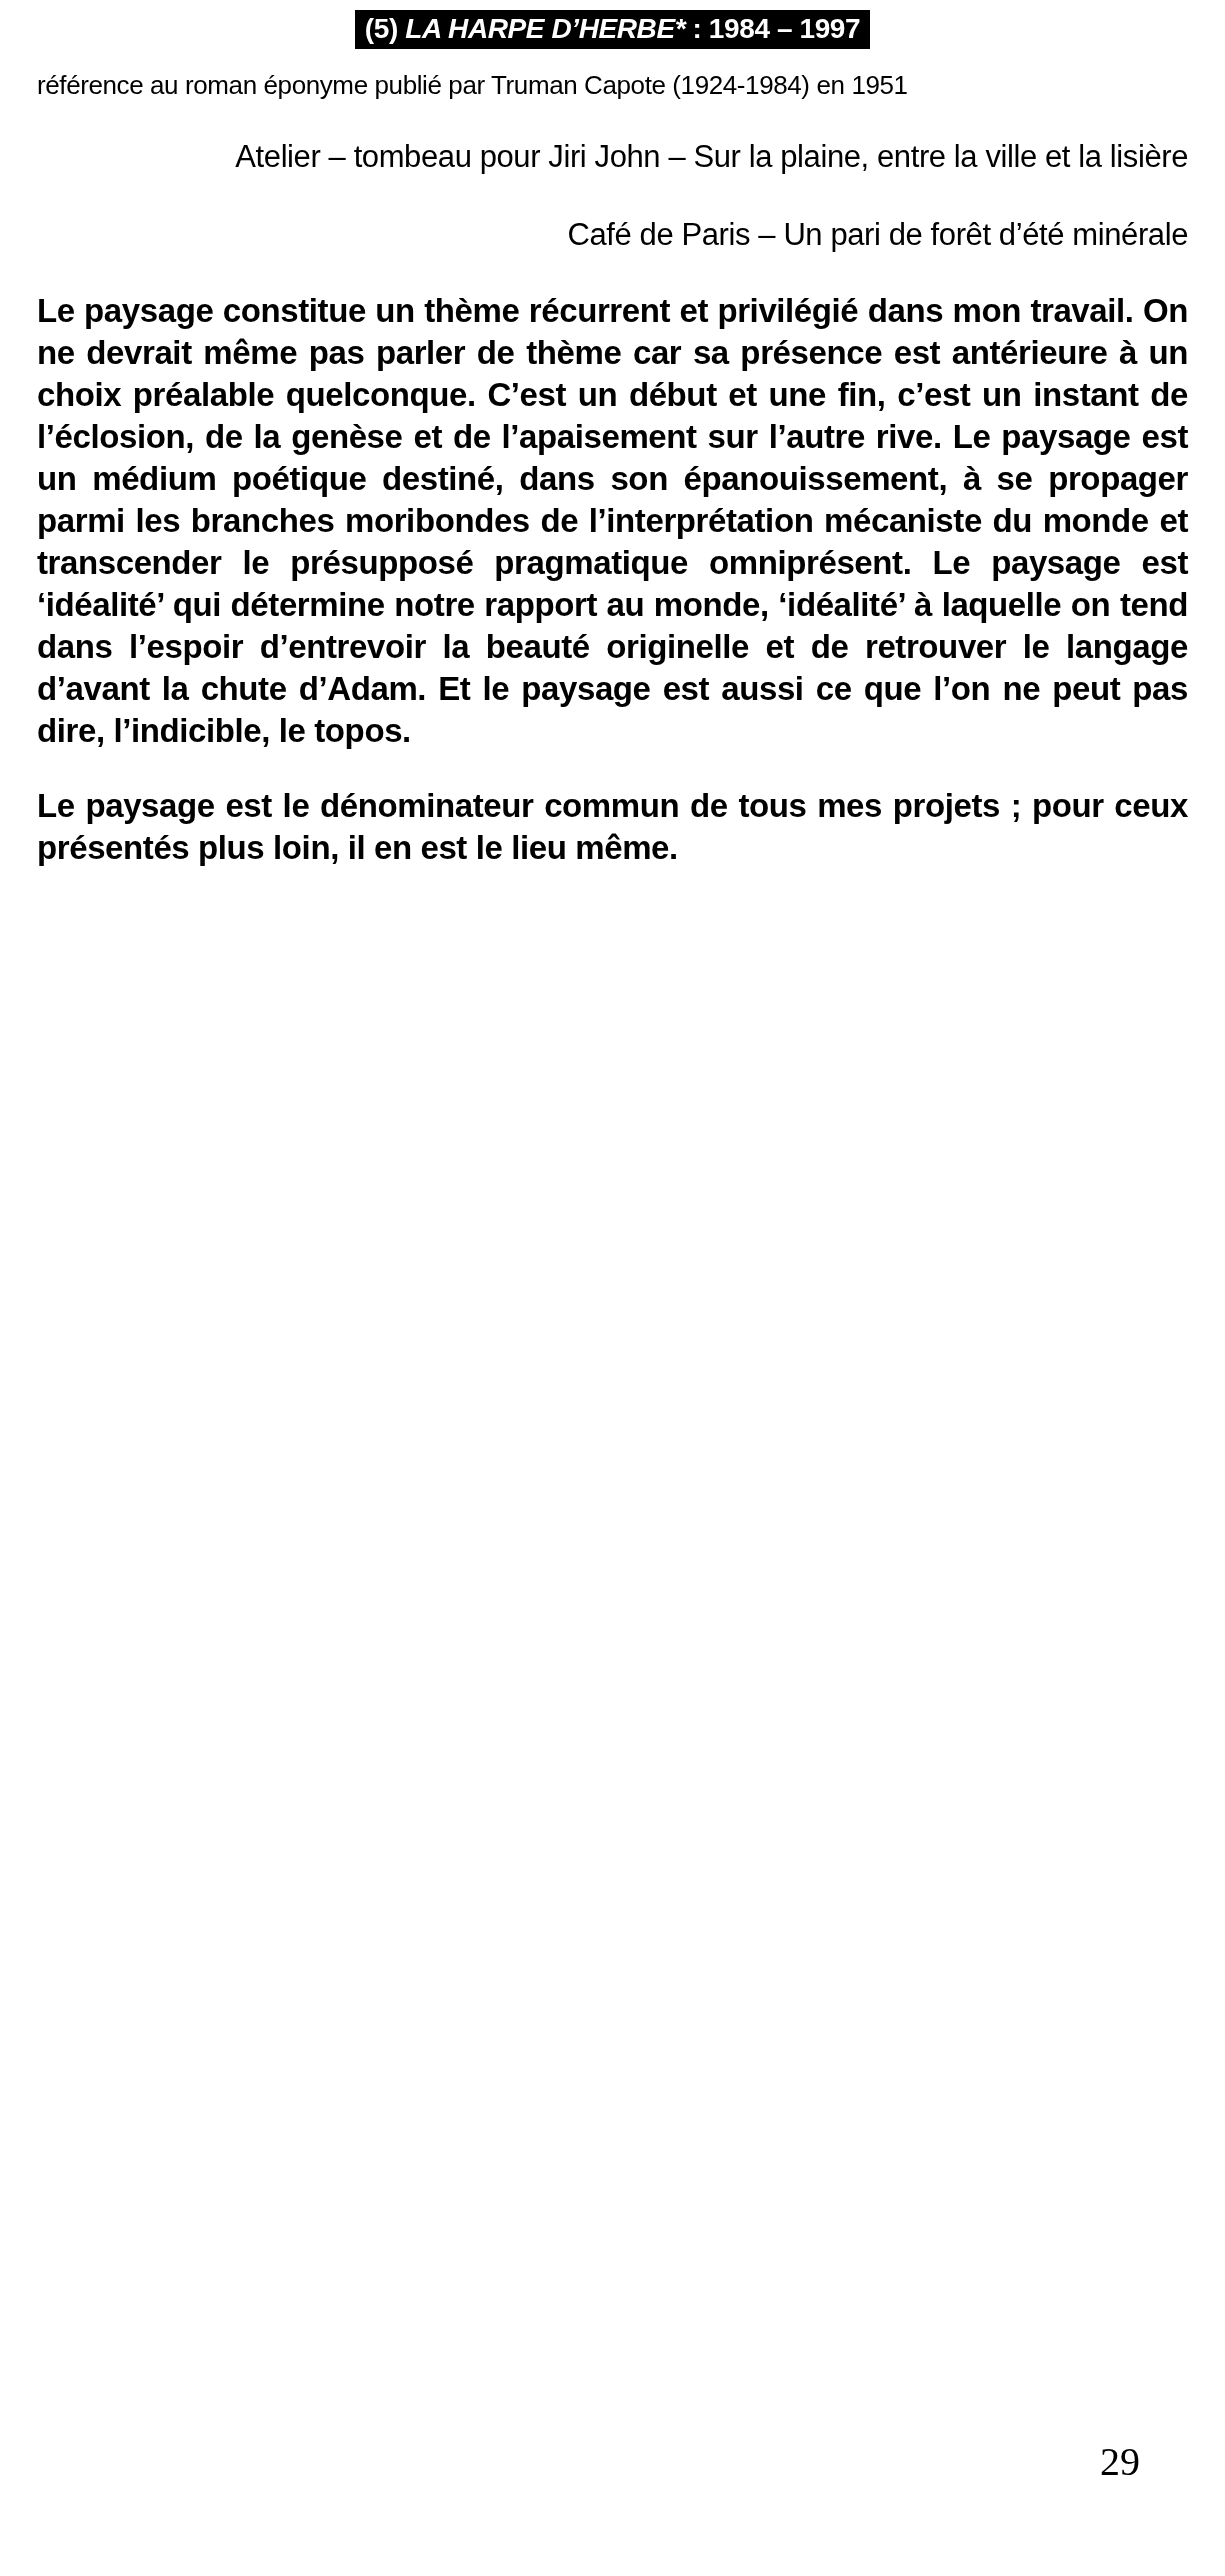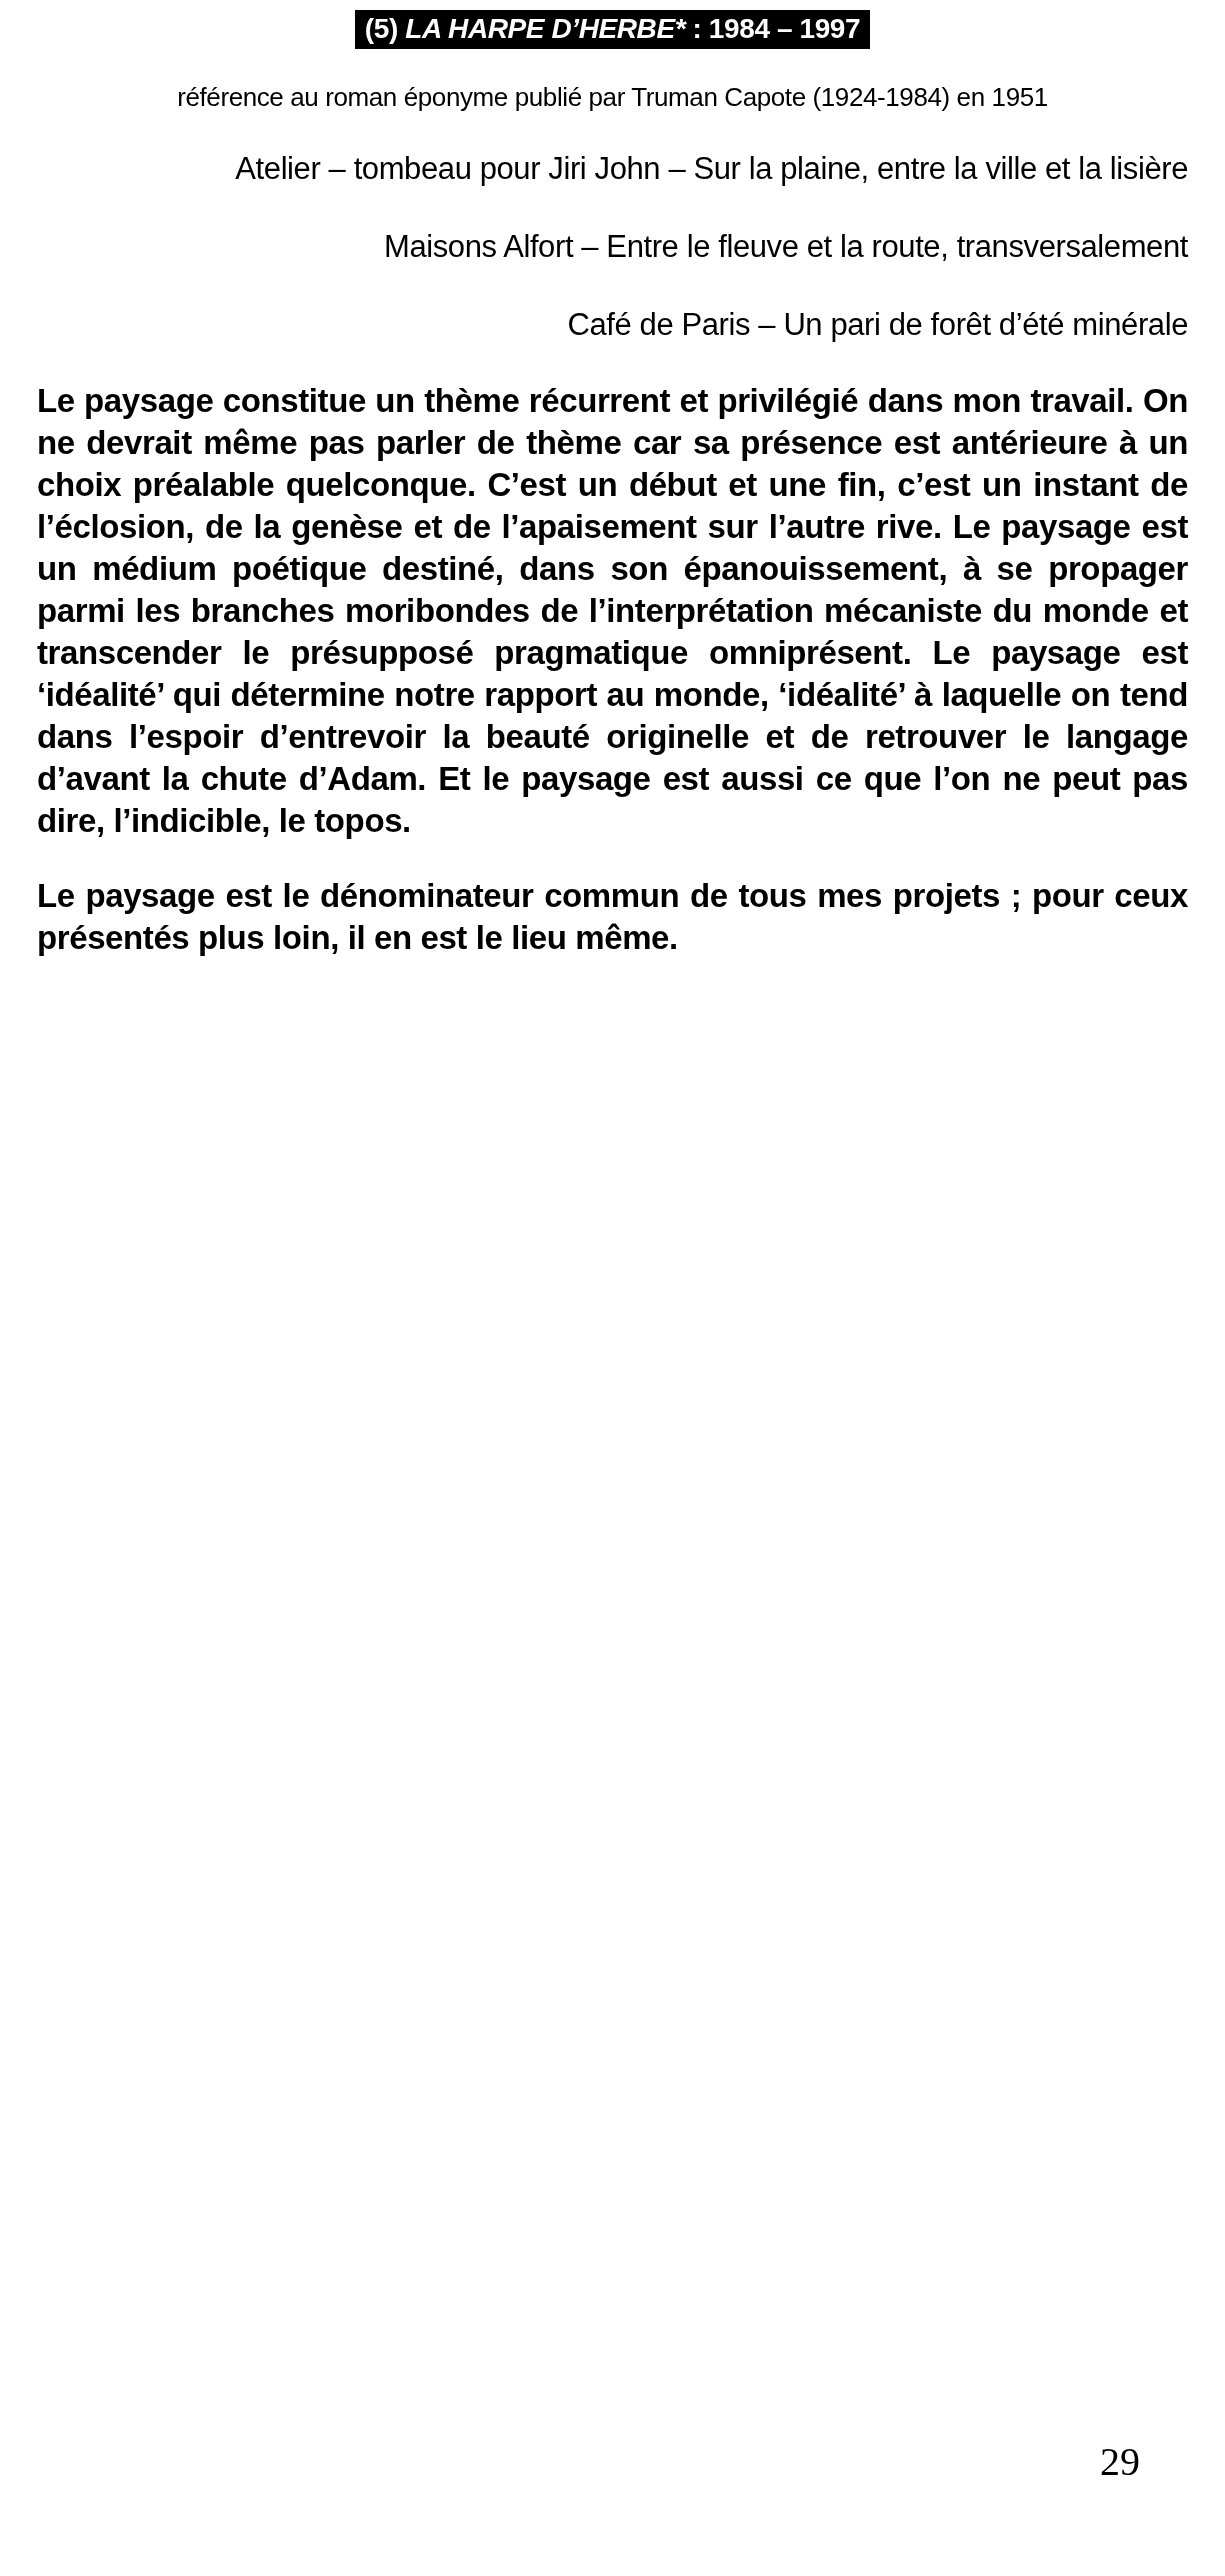--- a/index.html
+++ b/index.html
@@ -31,22 +31,21 @@
     font-weight: bold;
     line-height: 1.2;
     padding: 1.7px 10.2px 3.4px 10.2px;
     letter-spacing: -0.4px;
     white-space: nowrap;
   }
   .title-main {
     font-style: italic;
   }
   .subtitle {
-    margin-top: 32px;
-    text-align: center;
+    margin-top: 20px;
     font-size: 26px;
     letter-spacing: -0.4px;
     line-height: 32px;
   }
   .project-list {
     margin-top: 5.1px;
   }
   .project-item {
     text-align: right;
     font-size: 31px;
@@ -84,21 +83,20 @@
   <div class="banner-wrap">
     <div class="title-banner">
       <span class="title-prefix">(5) </span><span class="title-main">LA HARPE D’HERBE*</span><span class="title-suffix"> : 1984 – 1997</span>
     </div>
   </div>
 
   <div class="subtitle">référence au roman éponyme publié par Truman Capote (1924-1984) en 1951</div>
 
   <div class="project-list">
     <div class="project-item">Atelier – tombeau pour Jiri John – Sur la plaine, entre la ville et la lisière</div>
-    <div class="project-item">Maisons Alfort – Entre le fleuve et la route, transversalement</div>
     <div class="project-item">Café de Paris – Un pari de forêt d’été minérale</div>
   </div>
 
   <p class="body-paragraph">Le paysage  constitue un thème récurrent et privilégié dans mon travail. On ne devrait même pas parler de thème car sa présence est antérieure à un choix préalable quelconque. C’est un début et une fin, c’est un instant de l’éclosion, de la genèse et de l’apaisement sur l’autre rive. Le paysage est un médium poétique destiné, dans son épanouissement, à se propager parmi les branches moribondes de l’interprétation mécaniste du monde et transcender le présupposé pragmatique omniprésent. Le paysage est ‘idéalité’ qui détermine notre rapport au monde, ‘idéalité’ à laquelle on tend dans l’espoir d’entrevoir la beauté originelle et de retrouver le langage d’avant la chute d’Adam. Et le paysage est aussi ce que l’on ne peut pas dire, l’indicible, le topos.</p>
 
   <p class="body-paragraph">Le paysage est le dénominateur commun de tous mes projets ; pour ceux présentés plus loin, il en est le lieu même.</p>
 
   <div class="page-number">29</div>
 
 </div>

